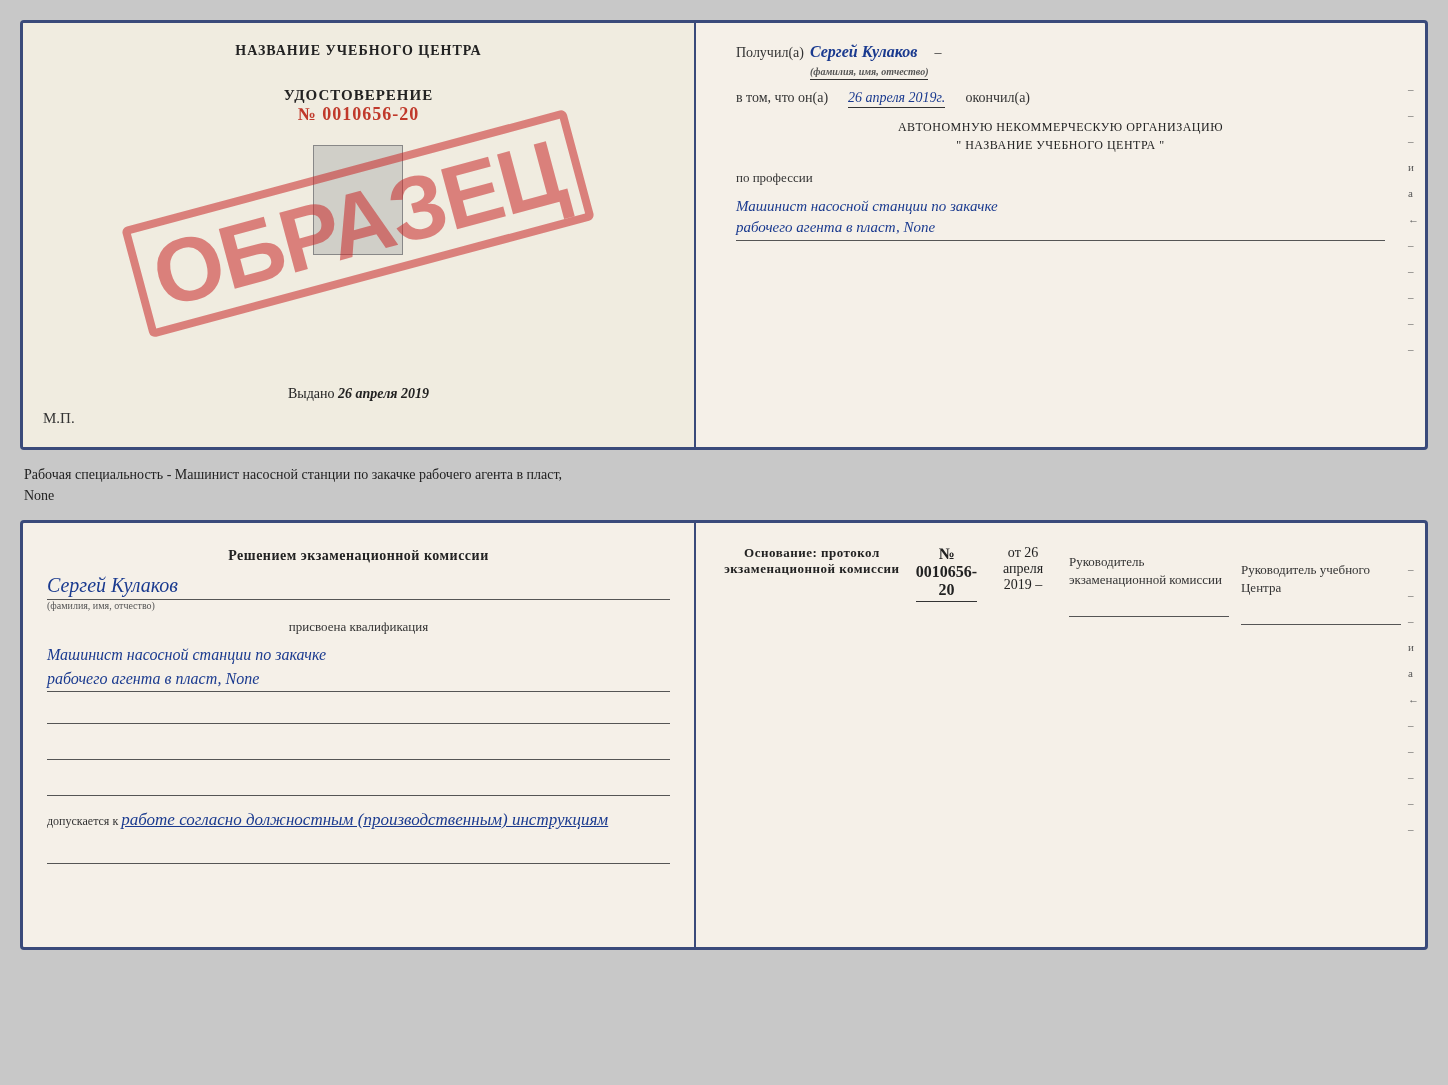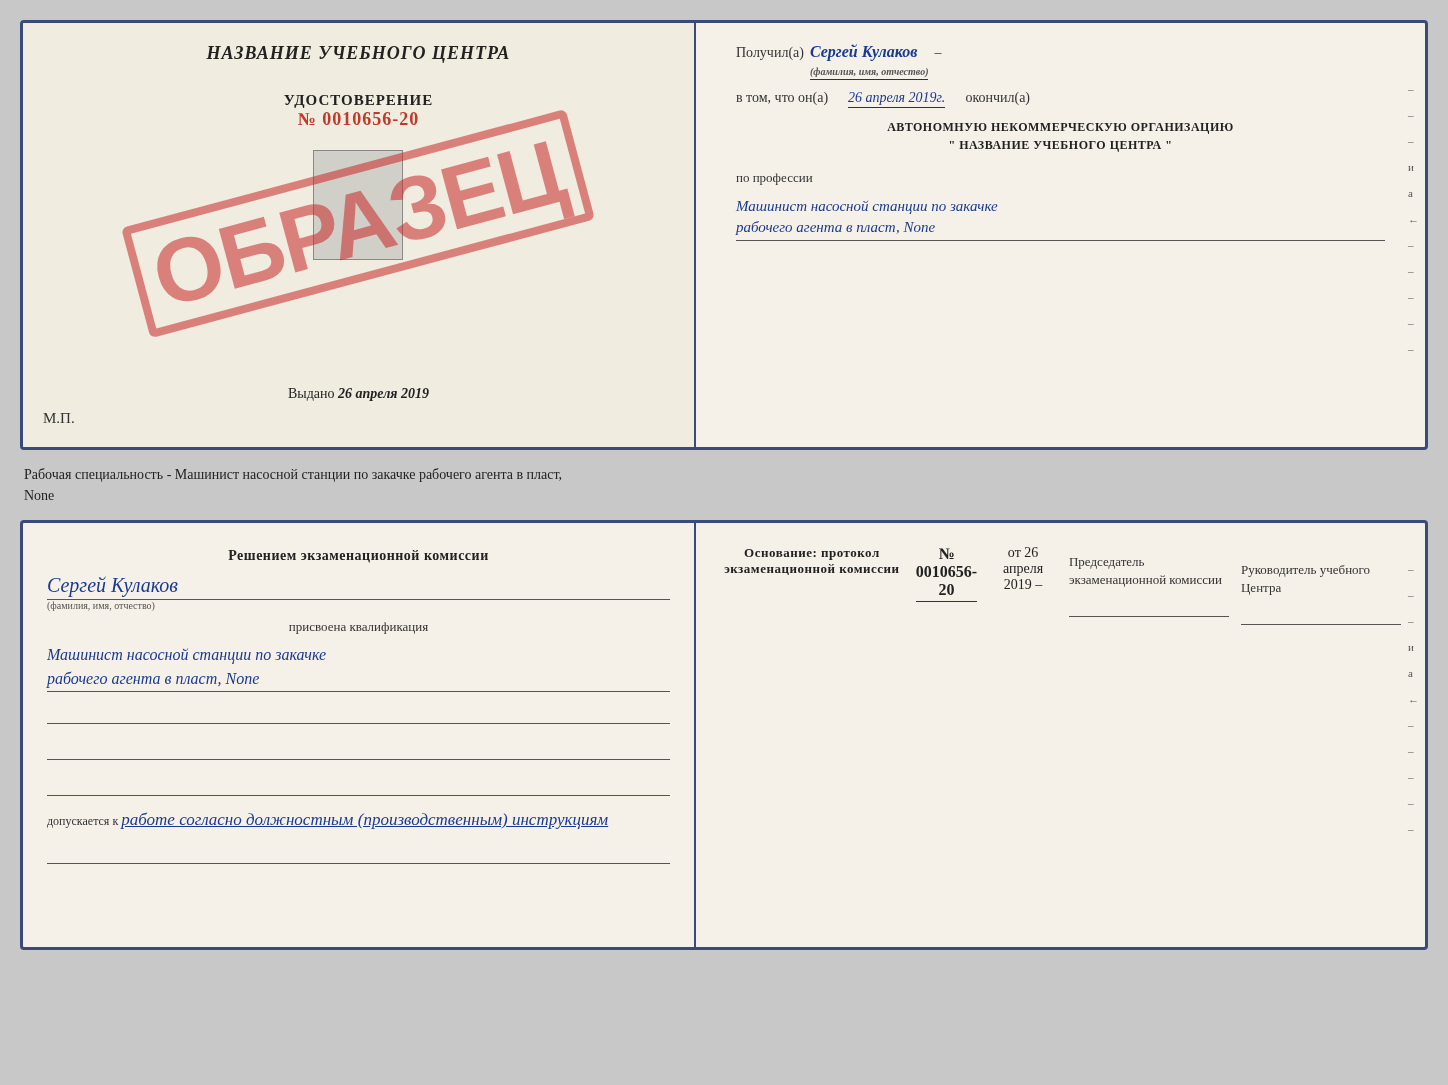--- a/index.html
+++ b/index.html
@@ -34,27 +34,26 @@
       border-right: 2px solid #3a4a7a;
       padding: 20px;
       display: flex;
       flex-direction: column;
       align-items: center;
       position: relative;
       background: #f0ece0;
     }
 
     .doc-left-title {
-      font-size: 18px;
+      font-size: 14px;
       font-weight: bold;
       letter-spacing: 1px;
       text-align: center;
       color: #222;
       margin-bottom: 18px;
-      font-style: italic;
     }
 
     .stamp-overlay {
       position: absolute;
       top: 50%;
       left: 50%;
       transform: translate(-50%, -60%) rotate(-15deg);
       font-size: 90px;
       font-weight: 900;
       color: rgba(200, 40, 40, 0.55);
@@ -161,21 +160,21 @@
     .handwritten-date {
       font-style: italic;
       color: #1a3a8f;
       font-family: 'Palatino Linotype', Palatino, serif;
       border-bottom: 1px solid #333;
       padding-bottom: 1px;
     }
 
     .org-block {
       font-size: 12px;
-      font-weight: bold;
+      font-weight: normal;
       text-align: center;
       letter-spacing: 0.5px;
       color: #222;
       line-height: 1.5;
     }
 
     .profession-label {
       font-size: 13px;
       color: #333;
       margin-top: 6px;
@@ -470,21 +469,21 @@
         <span class="protocol-number">№ 0010656-20</span>
       </div>
 
       <div class="protocol-date">
         <span>от</span>
         <span>26 апреля 2019</span>
         <span> –</span>
       </div>
 
       <div class="chairman-block">
-        <div class="chairman-title">Председатель экзаменационной комиссии</div>
+        <div class="chairman-title">Руководитель экзаменационной комиссии</div>
         <div class="sig-line"></div>
       </div>
 
       <div style="margin-top:16px;">
         <div class="chairman-title">Руководитель учебного Центра</div>
         <div class="sig-line"></div>
       </div>
 
       <div class="right-side-marks">
         <span>–</span>

